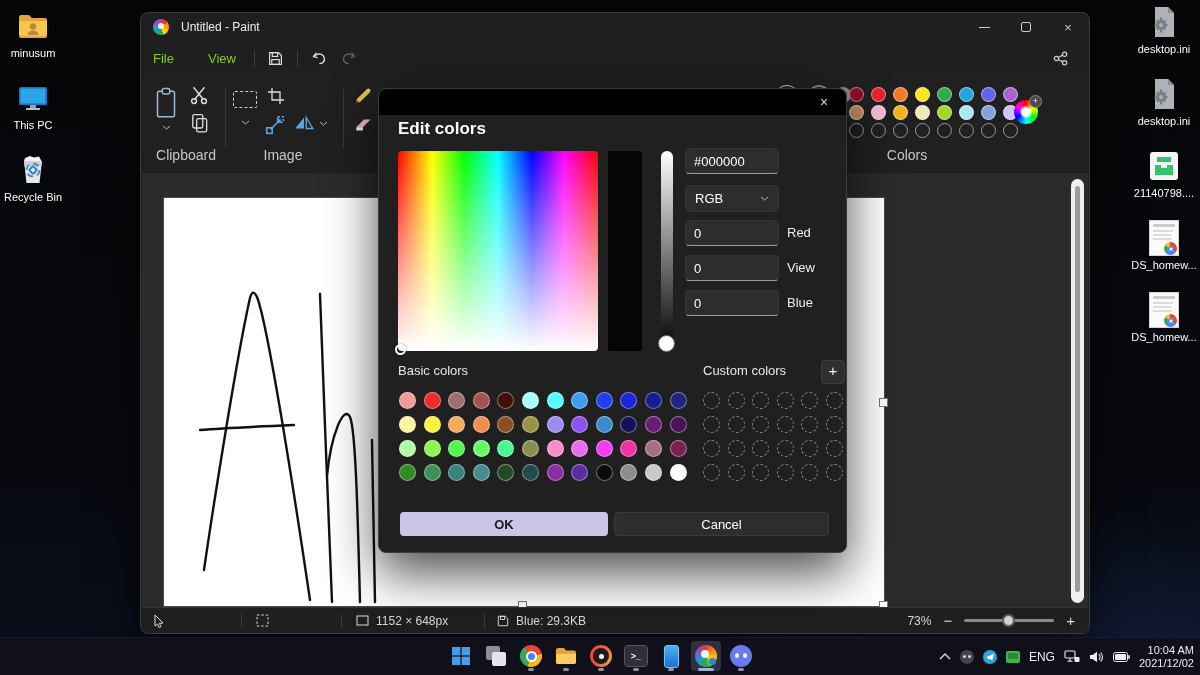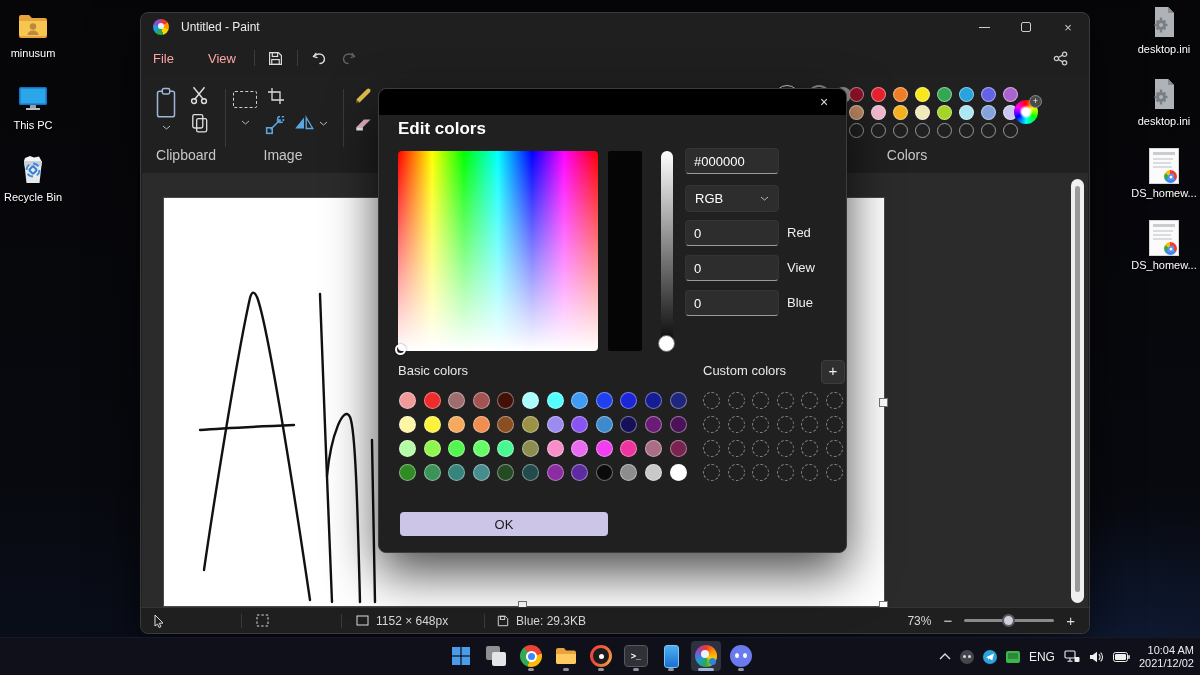--- a/index.html
+++ b/index.html
@@ -25,21 +25,21 @@
   
   .win{position:absolute;left:140px;top:12px;width:948px;height:620px;background:#1f1f1f;
     border-radius:8px;border:1px solid #3a3a3a;box-shadow:0 18px 50px rgba(0,0,0,.65);z-index:5;}
   .titlebar{position:absolute;left:0;top:0;right:0;height:28px;display:flex;align-items:center;}
   .app-ico{width:16px;height:16px;border-radius:50%;margin-left:12px;position:relative;
     background:conic-gradient(#e33 0 15%,#f90 15% 30%,#ffd400 30% 45%,#2aa84a 45% 62%,#1f9cd8 62% 80%,#8a4fc9 80% 100%);}
   .app-ico:after{content:"";position:absolute;left:5px;top:4px;width:6px;height:6px;border-radius:50%;background:#e8f2fa;}
   .title{font-size:12px;color:#eee;margin-left:12px;}
   .win-ctrls{margin-left:auto;display:flex;height:100%;}
   .wbtn{width:42px;height:100%;display:flex;align-items:center;justify-content:center;color:#ccc;font-size:13px;}
-  .menubar{position:absolute;left:0;top:30px;right:0;height:30px;display:flex;align-items:center;font-size:13px;color:#fca5a5;}
+  .menubar{position:absolute;left:0;top:30px;right:0;height:30px;display:flex;align-items:center;font-size:13px;color:#84cc16;}
   .mitem{padding:4px 12px;border-radius:4px;}
   .msep{width:1px;height:16px;background:#3d3d3d;margin:0 6px;}
   .mico{width:30px;height:24px;display:flex;align-items:center;justify-content:center;border-radius:4px;}
   .share{margin-left:auto;margin-right:14px;}
   
   .ribbon{position:absolute;left:0;top:62px;right:0;height:98px;background:#202020;}
   .ribbon .abs{position:absolute;}
   .grp-label{position:absolute;font-size:14px;color:#c8c8c8;text-align:center;}
   .vsep{position:absolute;top:14px;width:1px;height:58px;background:#3a3a3a;}
   .dashedbox{width:22px;height:15px;border:1.4px dashed #cfcfcf;border-radius:2px;}
@@ -186,20 +186,30 @@
             <line x1="18" y1="24" x2="19.4" y2="25.4"></line>
             <line x1="19.4" y1="16.6" x2="18" y2="18"></line>
             <line x1="12" y1="24" x2="10.6" y2="25.4"></line>
           </g>
         </svg>
       </div>
       <div class="lbl">desktop.ini</div>
     </div>
     <div class="desk-icon">
       <div class="glyph">
+        <svg width="36" height="36" viewBox="0 0 36 36">
+          <rect x="4" y="4" width="28" height="28" rx="3" fill="#F4F6F5"></rect>
+          <rect x="11" y="9" width="14" height="5" fill="#35C26A"></rect>
+          <path d="M9 17 h6 v10 h-6 Z M21 17 h6 v10 h-6 Z M15 20 h6 v7 h-6 Z" fill="#35C26A"></path>
+        </svg>
+      </div>
+      <div class="lbl">21140798....</div>
+    </div>
+    <div class="desk-icon">
+      <div class="glyph">
         <div style="position:relative;width:30px;height:36px;margin:0 auto;">
           <div style="position:absolute;inset:0;background:#fbfbfb;border:1px solid #d5d5d5;"></div>
           <div style="position:absolute;left:4px;top:4px;right:4px;height:3px;background:#c9ccd1;"></div>
           <div style="position:absolute;left:4px;top:10px;right:6px;height:2px;background:#dadde0;"></div>
           <div style="position:absolute;left:4px;top:14px;right:8px;height:2px;background:#dadde0;"></div>
           <div style="position:absolute;left:4px;top:18px;right:7px;height:2px;background:#dadde0;"></div>
           <div class="mini-chrome"></div>
         </div>
       </div>
       <div class="lbl">DS_homew...</div>
@@ -576,21 +586,22 @@
       <div class="cslot" style="left: 98px; top: 48px;"></div>
       <div class="cslot" style="left: 122.5px; top: 48px;"></div>
       <div class="cslot" style="left: 0px; top: 72px;"></div>
       <div class="cslot" style="left: 24.5px; top: 72px;"></div>
       <div class="cslot" style="left: 49px; top: 72px;"></div>
       <div class="cslot" style="left: 73.5px; top: 72px;"></div>
       <div class="cslot" style="left: 98px; top: 72px;"></div>
       <div class="cslot" style="left: 122.5px; top: 72px;"></div>
     </div>
 
-  <div class="dbtn ok" id="ok-btn" style="background: rgb(204, 197, 232);">OK</div>
+  <div class="dbtn ok" id="ok-btn" style="background: rgb(204, 197, 232); font-weight: bold;">OK</div>
+  <div class="dbtn cancel">Cancel</div>
 </div>
 
 <div class="taskbar">
   <div class="tb-apps" id="tb-apps">
       <div class="tb-btn">
         <span class="ticon">
           <svg width="20" height="20" viewBox="0 0 20 20">
             <rect x="1" y="1" width="8.4" height="8.4" fill="#4A9BE8"></rect>
             <rect x="10.6" y="1" width="8.4" height="8.4" fill="#4A9BE8"></rect>
             <rect x="1" y="10.6" width="8.4" height="8.4" fill="#4A9BE8"></rect>

